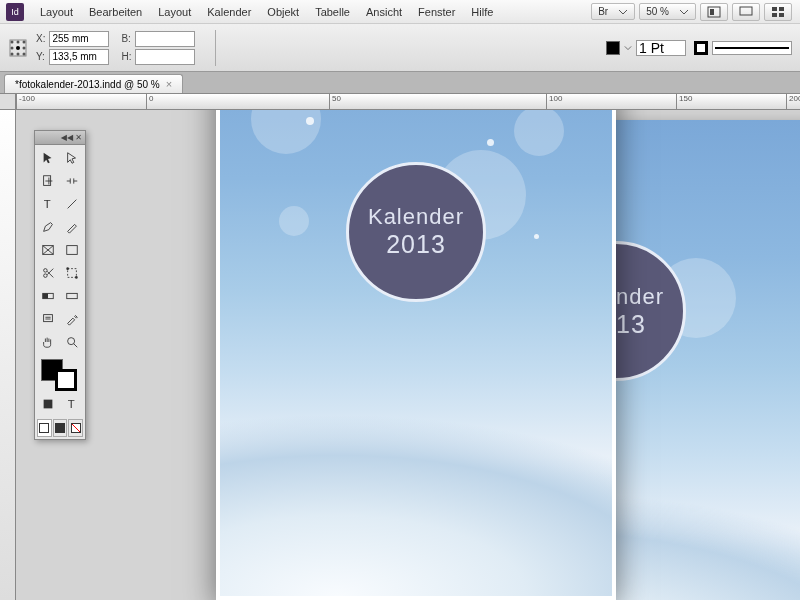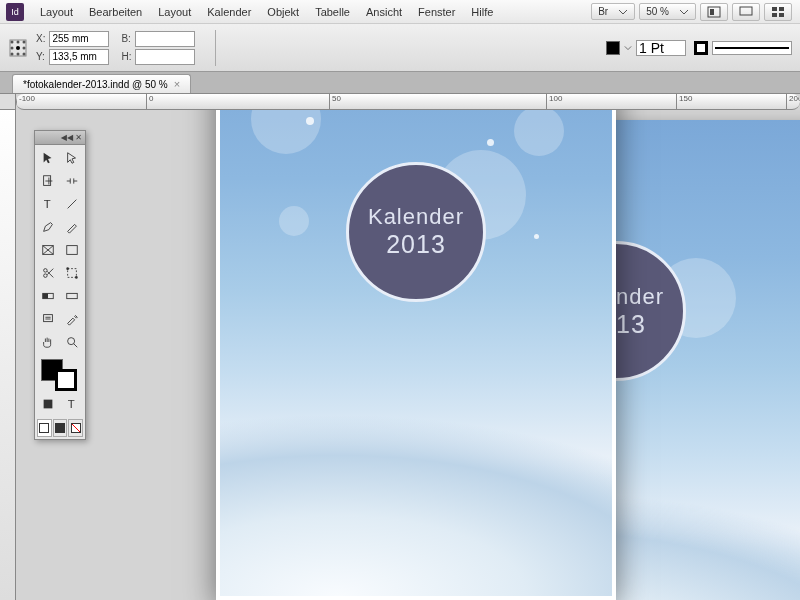--- a/index.html
+++ b/index.html
@@ -17,26 +17,26 @@
 .coord-group { display: grid; grid-template-columns: auto 60px; gap: 2px 4px; align-items: center; margin-right: 12px; }
 .coord-group label { color: #444; }
 .coord-group input { width: 60px; height: 16px; font-size: 10px; border: 1px solid #999; padding: 0 2px; background: #fff; }
 .controlbar .sep { width: 1px; height: 36px; background: #aaa; margin: 0 8px; }
 .controlbar .swatch { width: 14px; height: 14px; border: 1px solid #666; }
 .controlbar .stroke-group { display: flex; align-items: center; gap: 4px; }
 .controlbar .stroke-input { width: 50px; height: 16px; font-size: 14px; border: 1px solid #999; padding: 0 2px; background: #fff; }
 .controlbar .line-prev { width: 80px; height: 14px; border: 1px solid #999; background: #fff; display: flex; align-items: center; }
 .controlbar .line-prev .ln { flex: 1; height: 2px; background: #000; margin: 0 2px; }
 
-.tabbar { height: 22px; background: #b8b8b8; border-bottom: 1px solid #888; display: flex; align-items: flex-end; padding-left: 12px; }
+.tabbar { height: 22px; background: #b8b8b8; border-bottom: 1px solid #888; display: flex; align-items: flex-end; padding-left: 4px; }
 .tabbar .tab { background: linear-gradient(#fff,#e8e8e8); border: 1px solid #999; border-bottom: none; padding: 3px 10px 3px 10px; font-size: 10px; border-radius: 3px 3px 0 0; display: flex; align-items: center; gap: 6px; }
 .tabbar .tab .close { color: #888; font-size: 11px; cursor: pointer; }
 
 .workspace { position: absolute; top: 94px; left: 0; right: 0; bottom: 0; background: #d4d4d4; }
-.hruler { position: absolute; top: 0; left: 16px; right: 0; height: 16px; background: linear-gradient(#fff,#ddd); border-bottom: 1px solid #888; font-size: 8px; color: #555; overflow: hidden; border-radius: 8px; }
+.hruler { position: absolute; top: 0; left: 16px; right: 0; height: 16px; background: linear-gradient(#fff,#ddd); border-bottom: 1px solid #888; font-size: 8px; color: #555; overflow: hidden; }
 .hruler .tick { position: absolute; top: 0; height: 16px; border-left: 1px solid #888; padding-left: 2px; }
 .vruler { position: absolute; top: 16px; left: 0; width: 16px; bottom: 0; background: linear-gradient(#fff,#ddd); border-right: 1px solid #888; }
 .corner { position: absolute; top: 0; left: 0; width: 16px; height: 16px; background: #ddd; border-right: 1px solid #888; border-bottom: 1px solid #888; }
 
 .canvas-area { position: absolute; top: 16px; left: 16px; right: 0; bottom: 0; background: #d4d4d4; overflow: hidden; }
 
 .toolbox { position: absolute; top: 20px; left: 18px; width: 52px; background: #e8e8e8; border: 1px solid #888; box-shadow: 2px 2px 6px rgba(0,0,0,.3); z-index: 50; }
 .toolbox .tb-header { height: 14px; background: linear-gradient(#ccc,#aaa); border-bottom: 1px solid #888; display: flex; align-items: center; justify-content: flex-end; padding: 0 3px; font-size: 8px; color: #444; }
 .toolbox .tb-grid { display: grid; grid-template-columns: 1fr 1fr; gap: 1px; padding: 2px; }
 .toolbox .tool { height: 22px; border: 1px solid transparent; display: flex; align-items: center; justify-content: center; cursor: pointer; }

